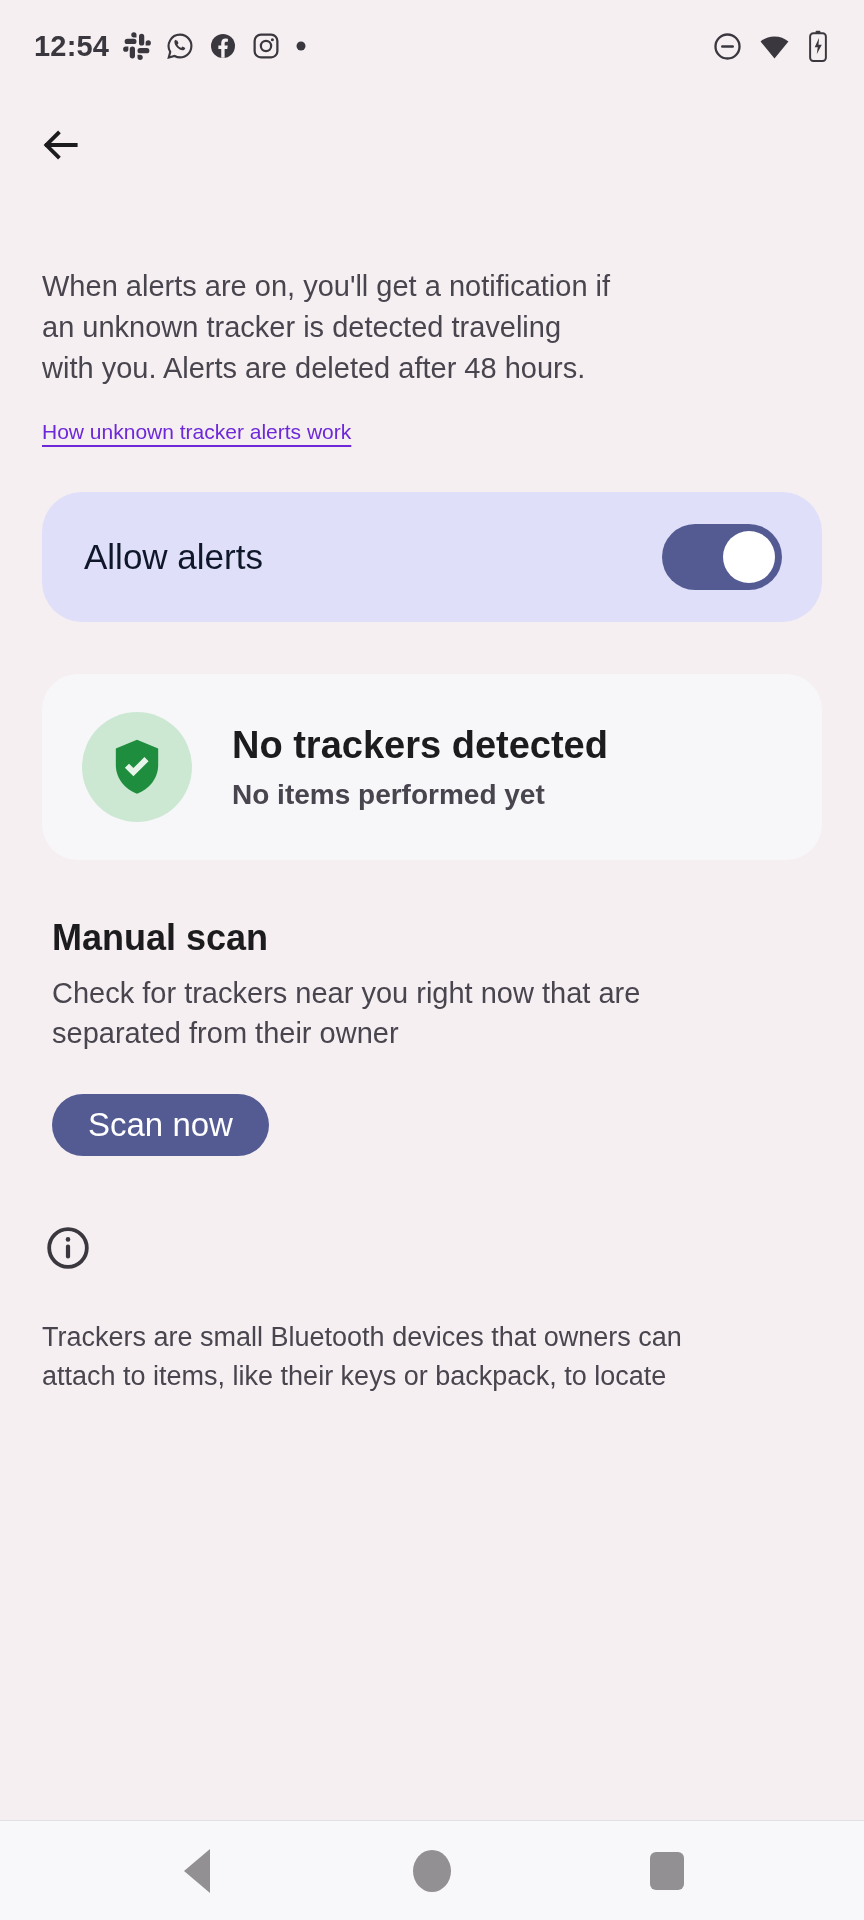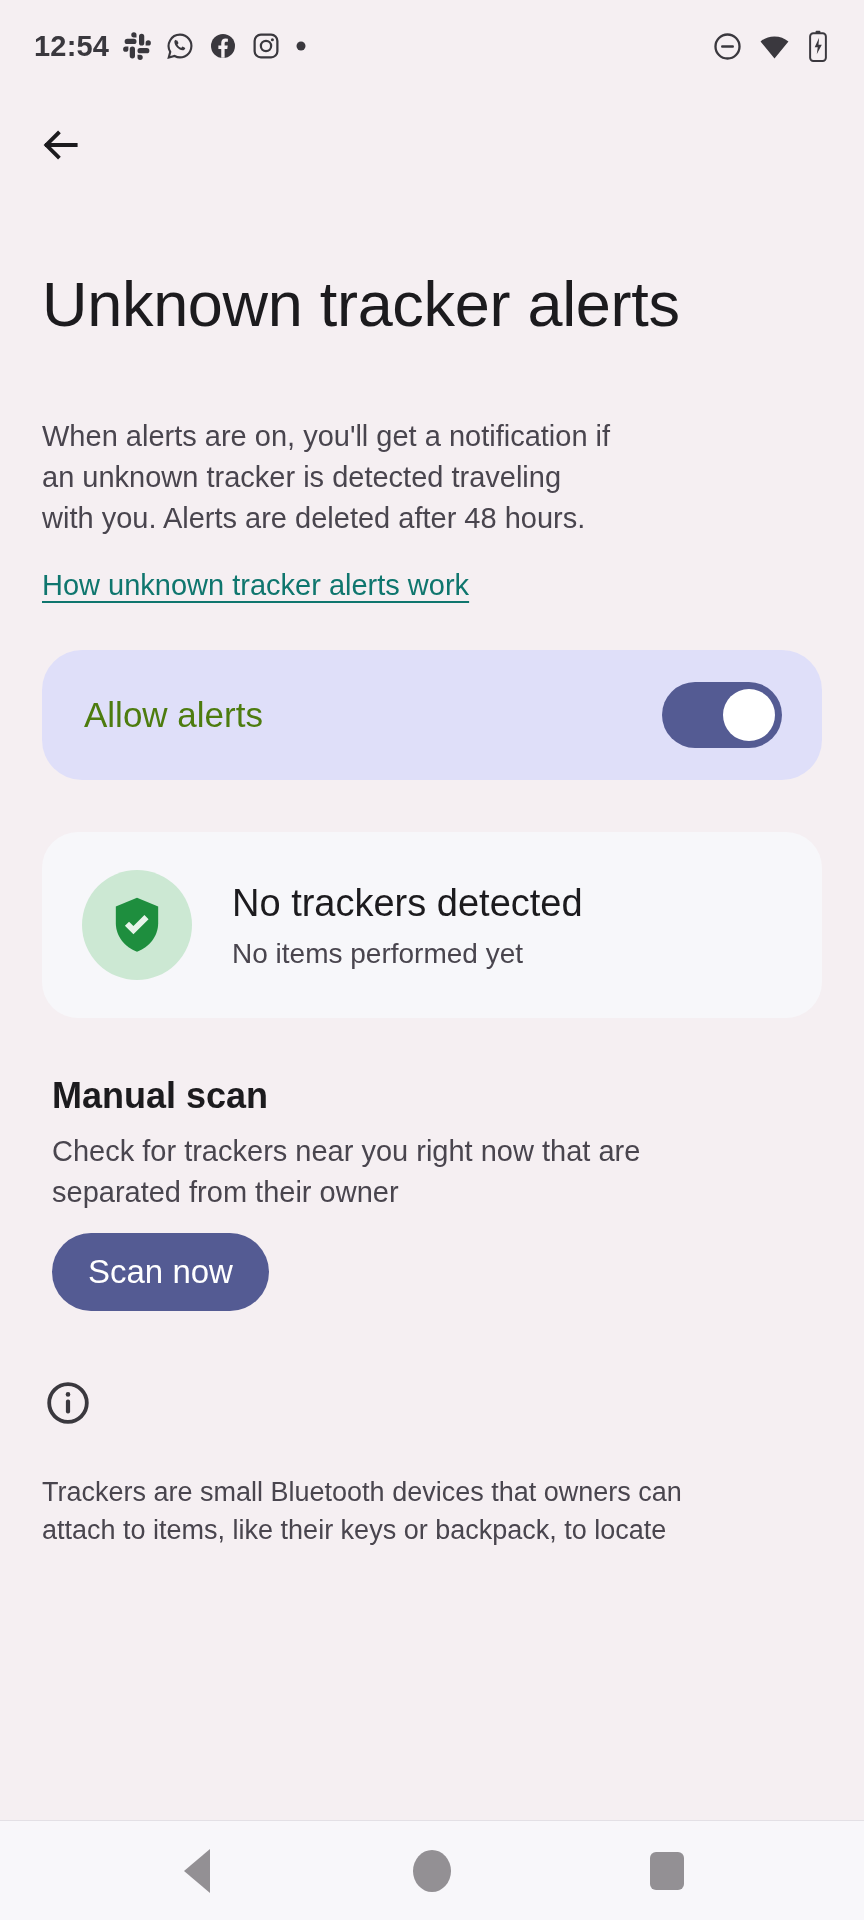--- a/index.html
+++ b/index.html
@@ -64,39 +64,39 @@
   .intro-text {
     font-size:29px;
     line-height:1.42;
     color:#49454E;
     padding:68px 42px 0 42px;
     max-width:660px;
   }
 
   .link-row { padding:30px 42px 0 42px; }
   .help-link {
-    font-size:29px;
-    color:#0f766e;
+    font-size:21px;
+    color:#6d28d9;
     text-decoration:underline;
     text-underline-offset:6px;
     text-decoration-thickness:2px;
     display:inline-block;
   }
 
   
   .toggle-card {
     margin:48px 42px 0 42px;
     background:#DFDFF9;
     border-radius:40px;
     height:130px;
     display:flex; align-items:center;
     padding:0 40px 0 42px;
   }
   .toggle-label {
-    font-size:35px; color:#4d7c0f;
+    font-size:35px; color:#0f172a;
   }
   .switch {
     margin-left:auto;
     width:120px; height:66px;
     border-radius:33px;
     background:#545B93;
     position:relative;
     flex:0 0 auto;
   }
   .switch .knob {
@@ -108,20 +108,21 @@
   }
 
   
   .status-card {
     margin:52px 42px 0 42px;
     background:#F7F7FA;
     border-radius:36px;
     min-height:186px;
     display:flex; align-items:center;
     padding:0 40px 0 40px;
+    font-weight:bold;
   }
   .shield-circle {
     width:110px; height:110px;
     border-radius:50%;
     background:#CCE8D3;
     display:flex; align-items:center; justify-content:center;
     flex:0 0 auto;
   }
   .status-texts { padding-left:40px; }
   .status-title {
@@ -136,26 +137,26 @@
     padding:56px 42px 0 52px;
   }
   .section-title {
     font-size:36px; color:#1C1B1E; line-height:1.2;font-weight:bold;
   }
   .section-desc {
     font-size:29px; color:#49454E; line-height:1.4;
     padding-top:14px; max-width:640px;
   }
   .scan-btn {
-    margin-top:20px;
+    margin-top:40px;
     display:inline-flex; align-items:center; justify-content:center;
     background:#545B93;
     color:#FFFFFF;
     font-size:33px;
-    height:78px;
+    height:62px;
     padding:0 36px;
     border-radius:39px;
     border:none;
   }
 
   
   .footer {
     padding:68px 42px 0 42px;
   }
   .info-icon-wrap { padding-left:2px; }
@@ -256,21 +257,20 @@
   <div class="app-bar">
     <div class="back-btn">
       <svg width="44" height="44" viewBox="0 0 24 24">
         <path fill="none" stroke="#1C1B1E" stroke-width="2.1" stroke-linecap="square" d="M20 12H4.3M10.4 5.6 4 12l6.4 6.4"></path>
       </svg>
     </div>
   </div>
 
   <div class="content">
 
-    <h1 class="page-title">Unknown tracker alerts</h1>
 
     <p class="intro-text">When alerts are on, you'll get a notification if an unknown tracker is detected traveling with you. Alerts are deleted after 48 hours.</p>
 
     <div class="link-row">
       <a class="help-link" href="#">How unknown tracker alerts work</a>
     </div>
 
     <div class="toggle-card">
       <span class="toggle-label">Allow alerts</span>
       <div class="switch">

